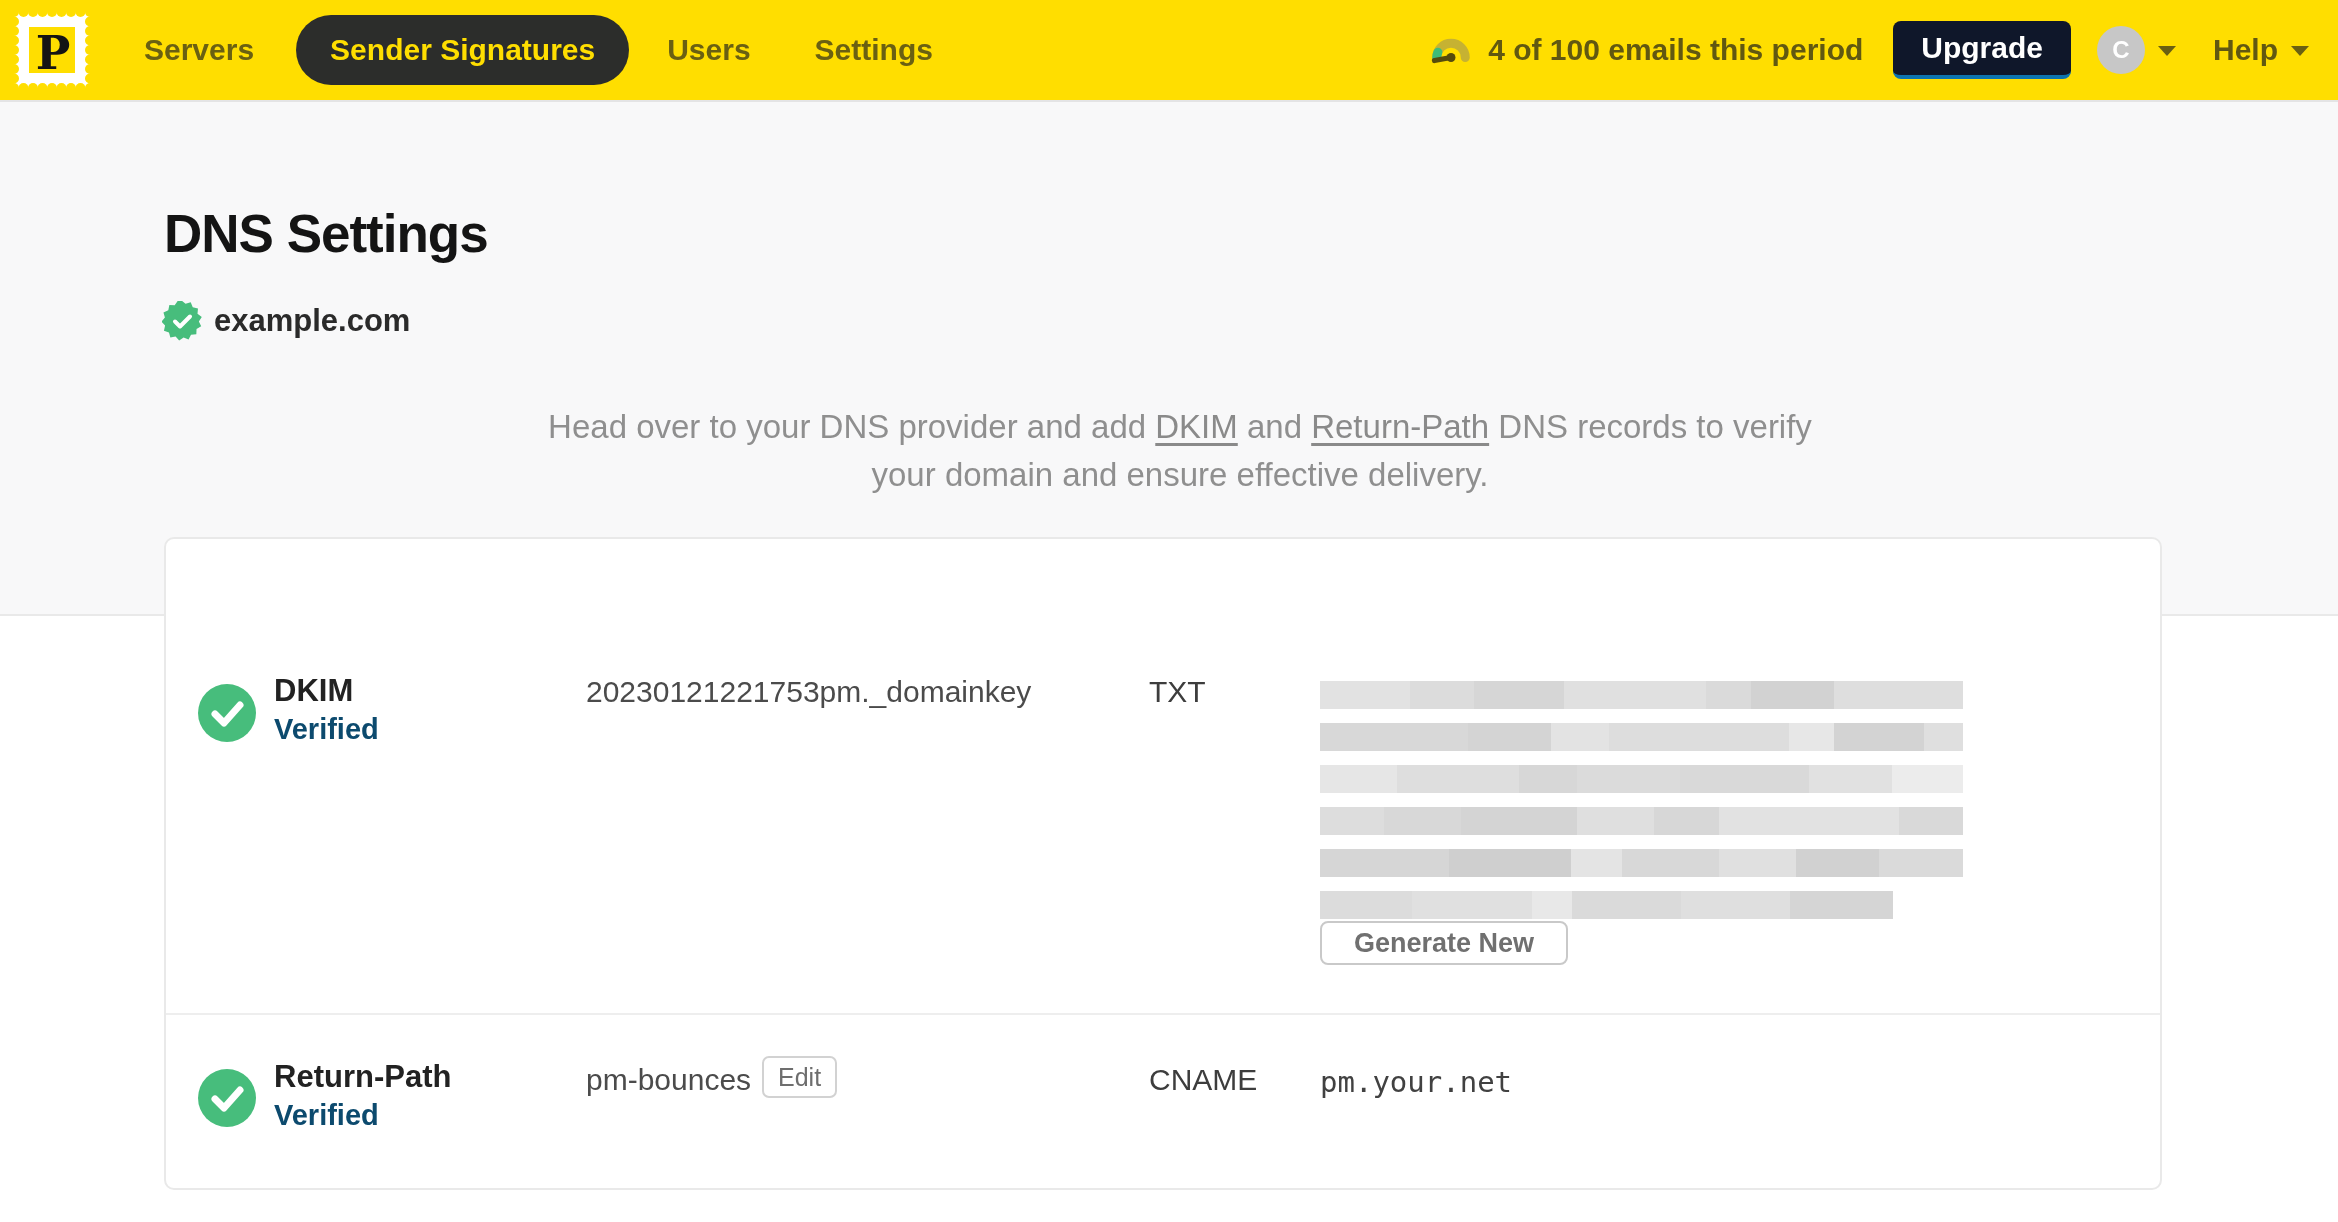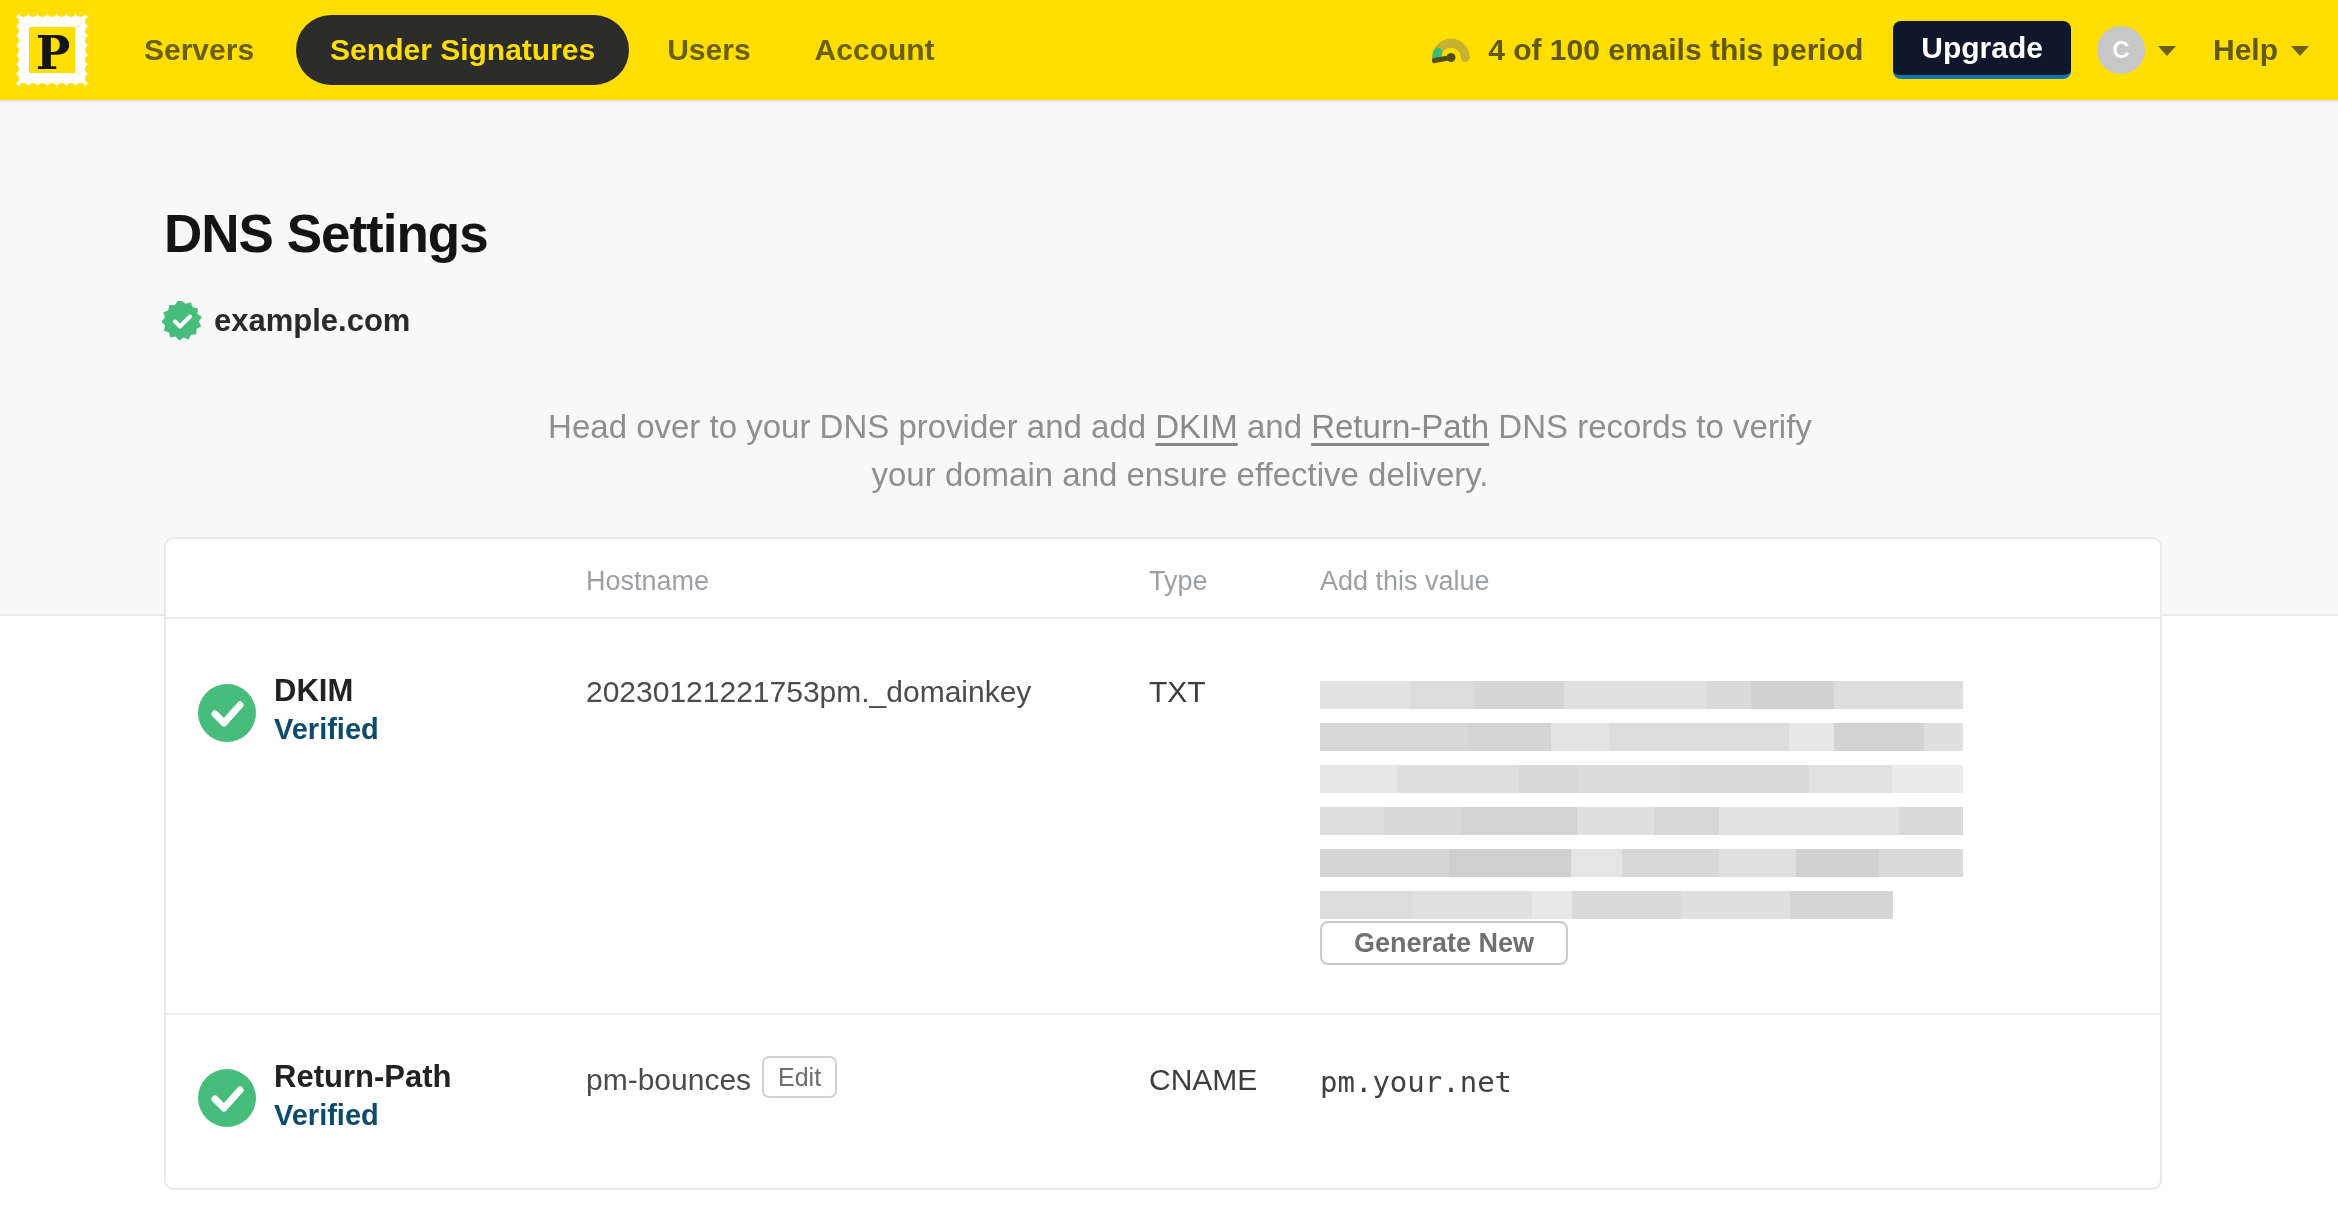--- a/index.html
+++ b/index.html
@@ -144,21 +144,21 @@
             <circle cx="76" cy="47.5" r="5"></circle>
             <circle cx="76" cy="57" r="5"></circle>
             <circle cx="76" cy="66.5" r="5"></circle>
         </g>
         <rect x="15" y="15" width="46" height="46" fill="#FFDE00"></rect>
         <text x="39" y="57" text-anchor="middle" font-family="DejaVu Serif, serif" font-weight="bold" font-size="46" fill="#141414">P</text>
       </svg>
       <span class="nav-item">Servers</span>
       <span class="nav-pill">Sender Signatures</span>
       <span class="nav-item users">Users</span>
-      <span class="nav-item">Account</span>
+      <span class="nav-item">Settings</span>
     </div>
     <div class="nav-right">
       <svg class="gauge" viewBox="0 0 60 48">
         <path d="M11 34 A19 19 0 0 1 49 34" fill="none" stroke="#c6b232" stroke-width="12" stroke-linecap="round"></path>
         <path d="M11 34 A19 19 0 0 1 12.5 27" fill="none" stroke="#3FBC78" stroke-width="12" stroke-linecap="round"></path>
         <line x1="30" y1="34" x2="8" y2="38" stroke="#564b0c" stroke-width="7" stroke-linecap="round"></line>
         <circle cx="30" cy="34" r="6" fill="#564b0c"></circle>
       </svg>
       <span class="usage-text">4 of 100 emails this period</span>
       <button class="upgrade-btn">Upgrade</button>
@@ -186,25 +186,20 @@
       <path fill="#47BD7C" d="M20 0 L24.3 3.4 L29.6 2 L31.7 7.1 L37.1 8.3 L36.6 13.8 L41 17.1 L38 21.7 L40.4 26.7 L35.6 29.4 L35.4 34.9 L29.9 35.3 L27.4 40.2 L22.3 38.2 L17.7 41.2 L14 37.1 L8.6 38.3 L7.2 33 L2 31.3 L3.2 25.9 L-0.6 21.9 L3 17.7 L1.5 12.4 L6.5 10.2 L7.6 4.8 L13.1 5 L16.2 0.5 Z" transform="scale(0.97) translate(0,-0.6)"></path>
       <path d="M13 20.5 L18 25.5 L28 15.5" fill="none" stroke="#ffffff" stroke-width="4" stroke-linecap="round" stroke-linejoin="round"></path>
     </svg>
     <span class="domain-name">example.com</span>
   </div>
 
   <p class="intro"><span>Head over to your DNS provider and add </span><a>DKIM</a><span> and </span><a>Return-Path</a><span> DNS records to verify your domain and ensure effective delivery.</span></p>
 
   <div class="card">
 
-    <div class="card-header">
-      <span class="th th-hostname">Hostname</span>
-      <span class="th th-type">Type</span>
-      <span class="th th-value">Add this value</span>
-    </div>
 
     <svg class="status-circle" style="top:145px;" viewBox="0 0 58 58">
       <circle cx="29" cy="29" r="29" fill="#47BD7C"></circle>
       <path d="M17 30 L26 39 L42 21" fill="none" stroke="#ffffff" stroke-width="7" stroke-linecap="round" stroke-linejoin="round"></path>
     </svg>
     <span class="row-name" style="top:134px;">DKIM</span>
     <span class="row-status" style="top:174px;">Verified</span>
     <span class="cell-host" style="top:136px;">20230121221753pm._domainkey</span>
     <span class="cell-type" style="top:136px;">TXT</span>
     <div class="bars">

